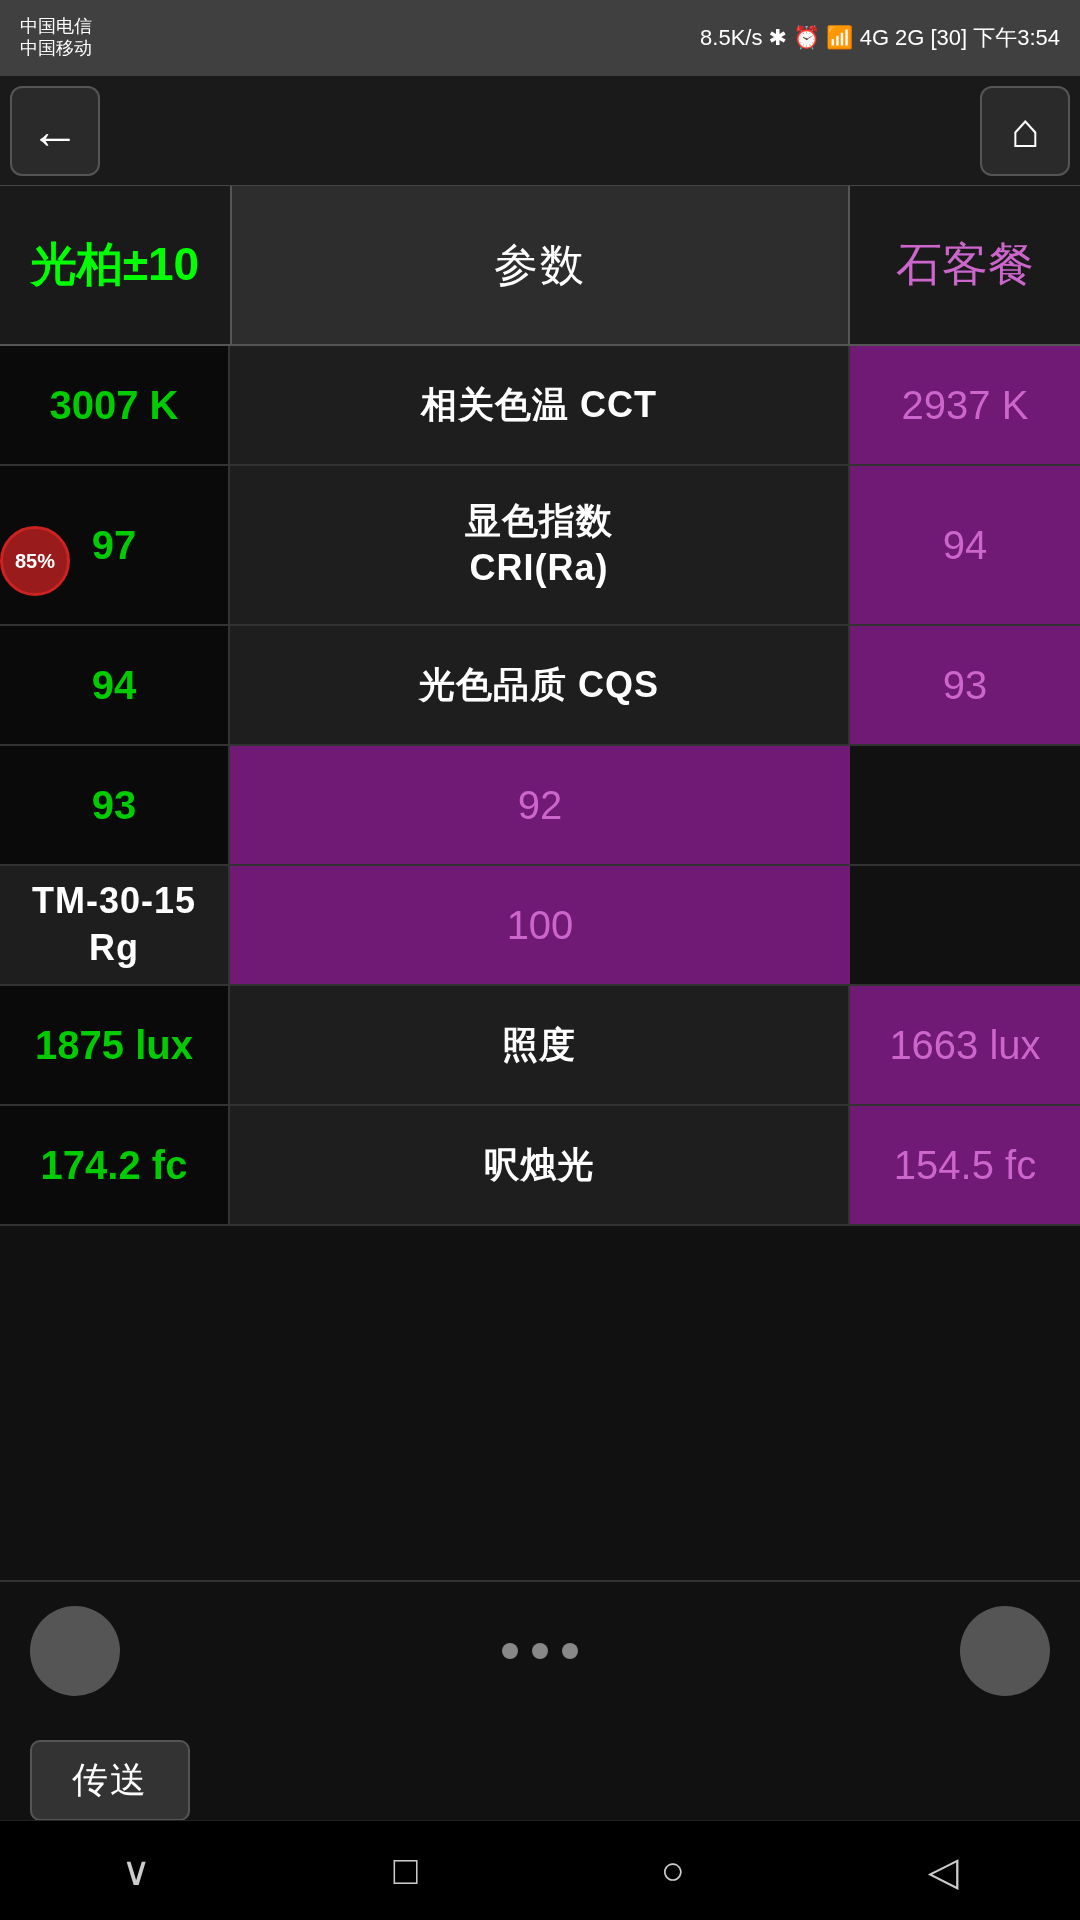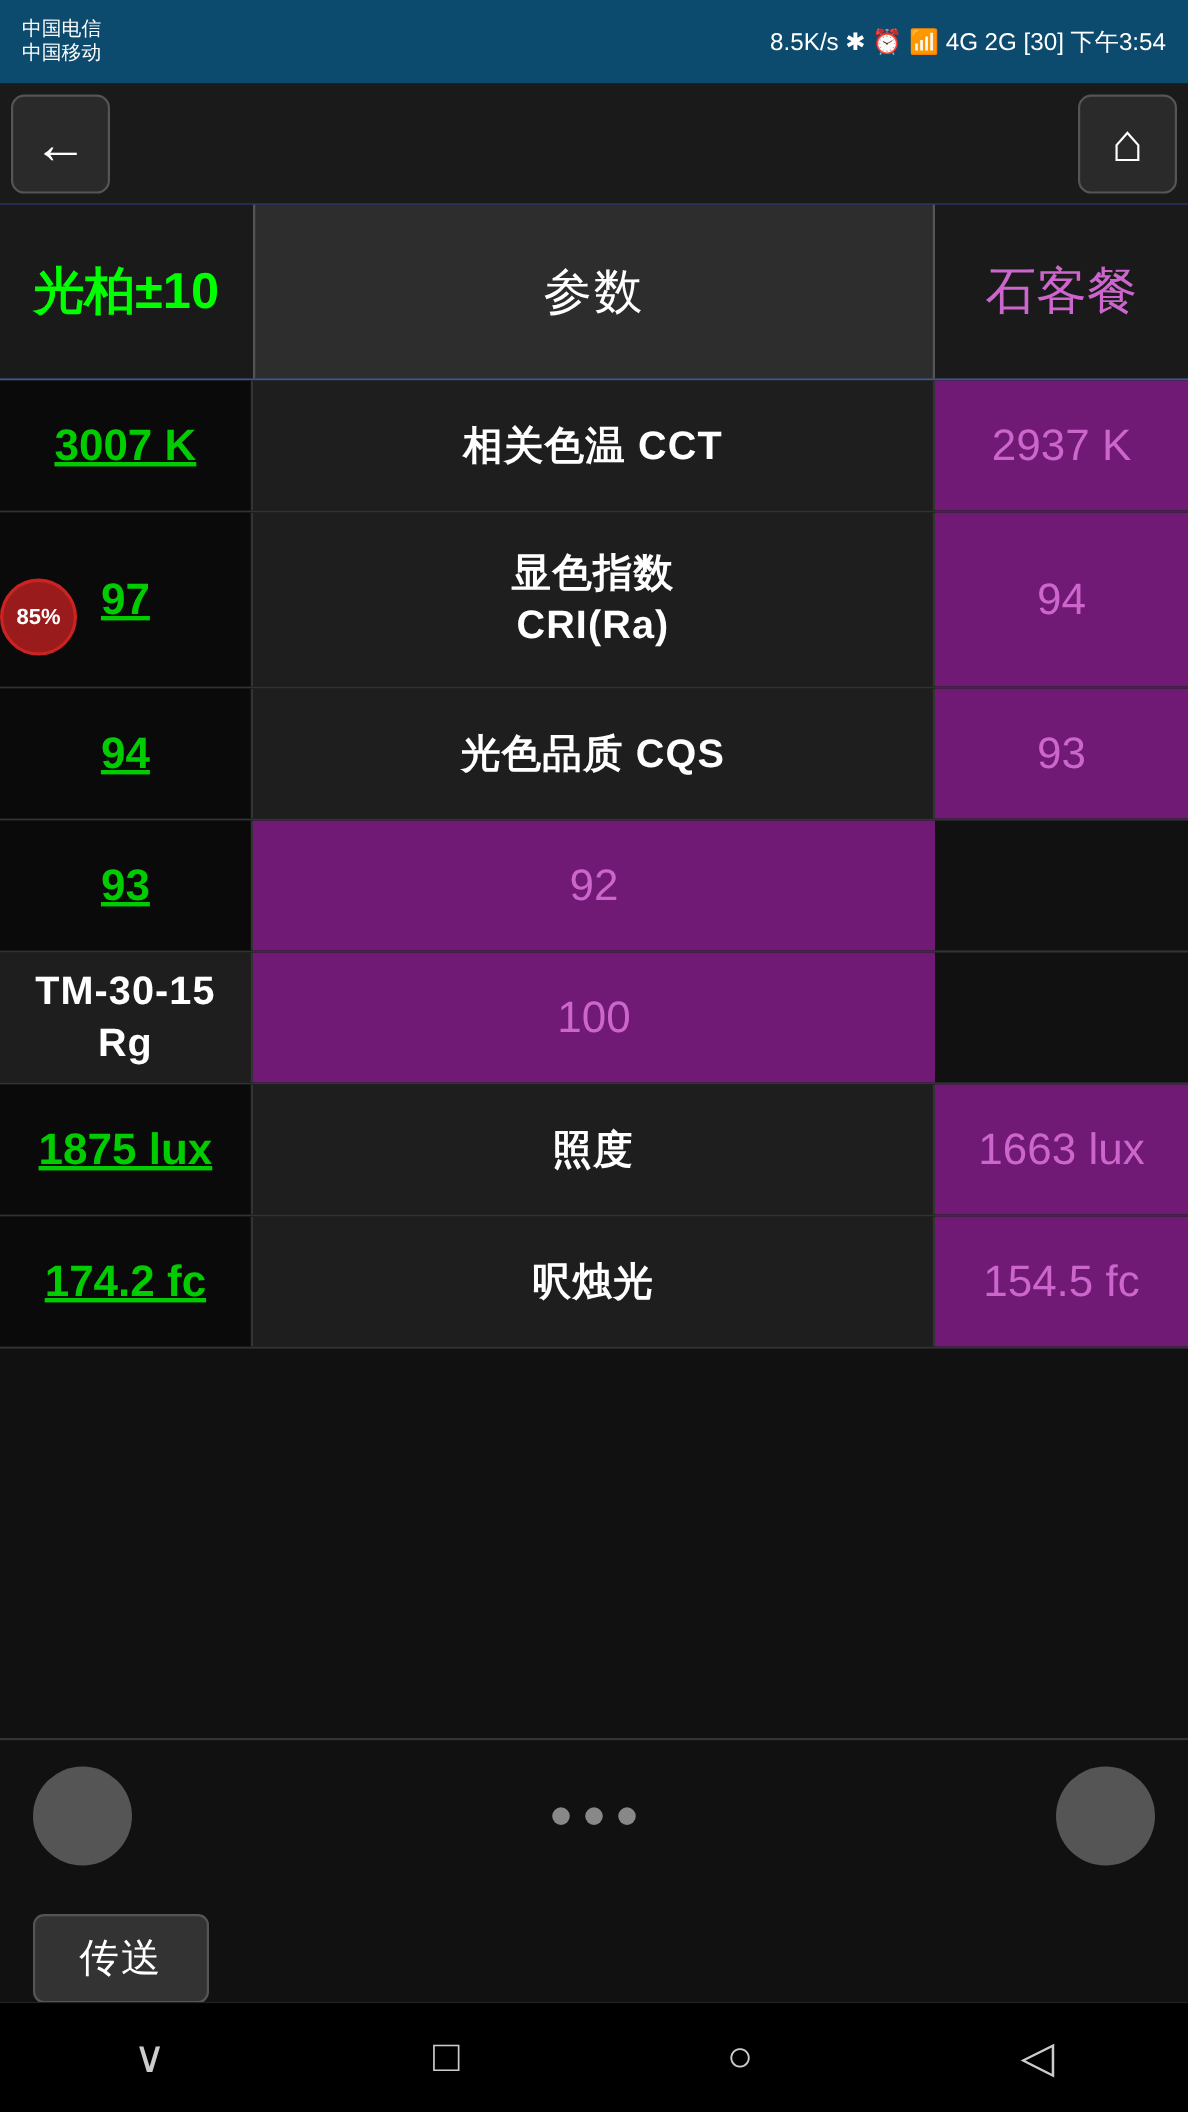--- a/index.html
+++ b/index.html
@@ -9,21 +9,21 @@
       width: 1080px;
       min-height: 1920px;
       background: #000;
       font-family: 'Arial', sans-serif;
       display: flex;
       flex-direction: column;
     }
 
     
     .status-bar {
-      background: #0c4a6e;
+      background: #404040;
       color: #fff;
       font-size: 22px;
       padding: 8px 20px;
       display: flex;
       justify-content: space-between;
       align-items: center;
       height: 76px;
     }
     .status-left {
       display: flex;
@@ -71,21 +71,21 @@
     }
     .home-icon {
       font-size: 48px;
       color: #fff;
     }
 
     
     .compare-header {
       display: grid;
       grid-template-columns: 230px 1fr 230px;
-      background: #1d4ed8;
+      background: #c2410c;
       border-bottom: 2px solid #555;
       min-height: 160px;
     }
     .col-left-header {
       background: #1a1a1a;
       display: flex;
       align-items: center;
       justify-content: center;
       padding: 20px;
     }
@@ -155,21 +155,20 @@
       display: flex;
       align-items: center;
       justify-content: center;
       padding: 10px;
     }
     .value-green {
       color: #00cc00;
       font-size: 40px;
       font-weight: bold;
       text-align: center;
-      text-decoration: underline;
     }
     .value-pink {
       color: #cc66cc;
       font-size: 40px;
       font-weight: normal;
       text-align: center;
     }
     .param-label {
       color: #fff;
       font-size: 36px;

